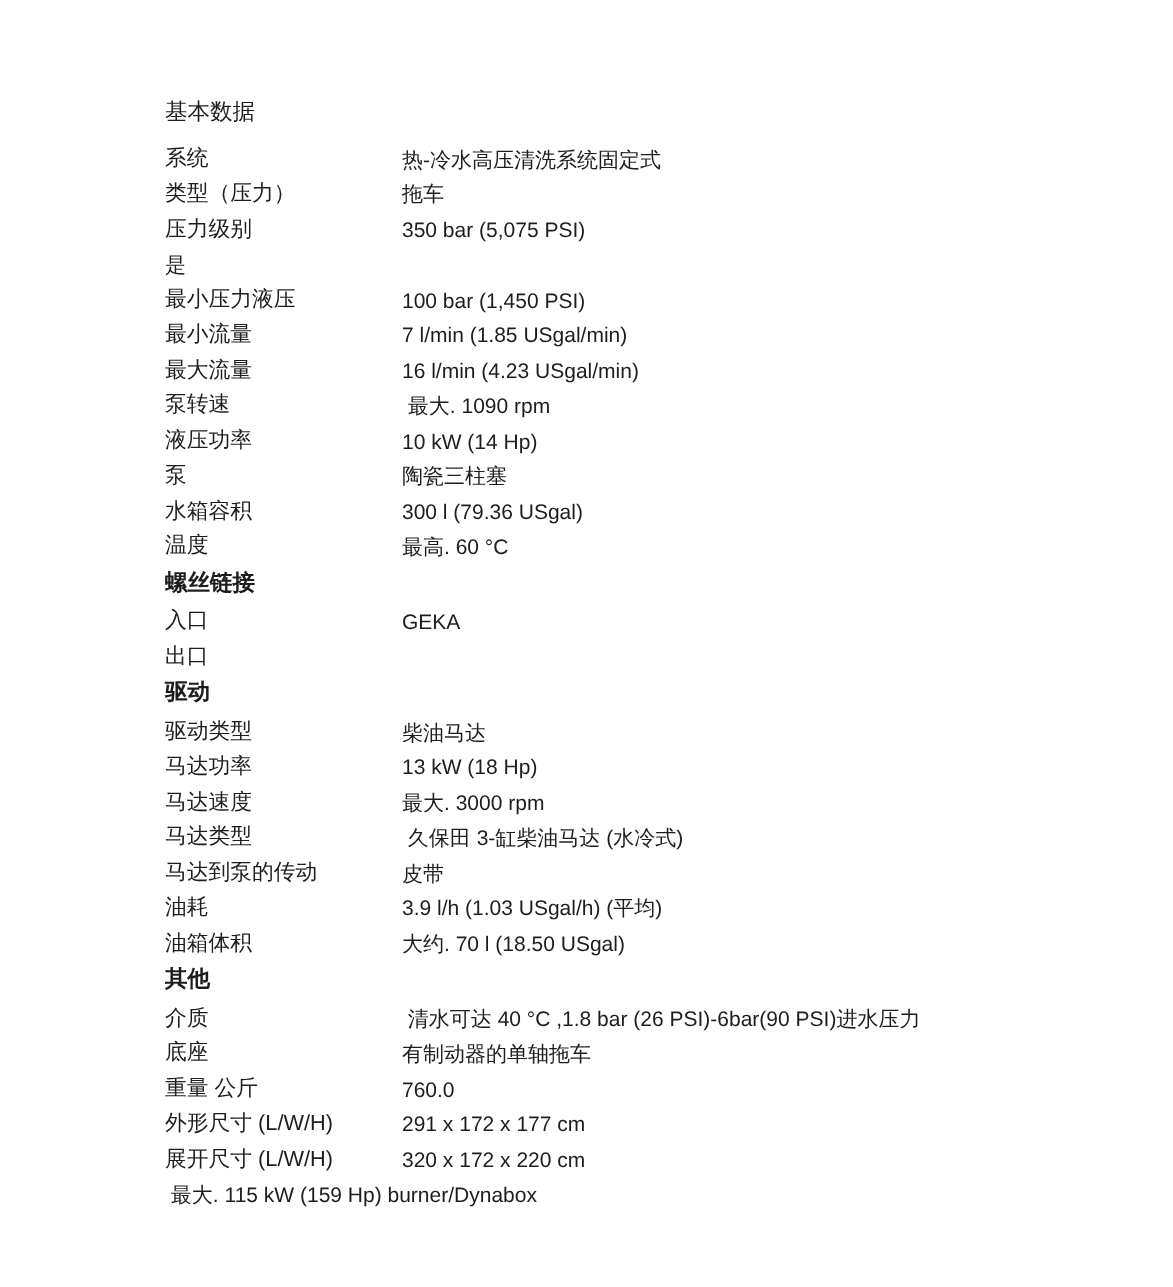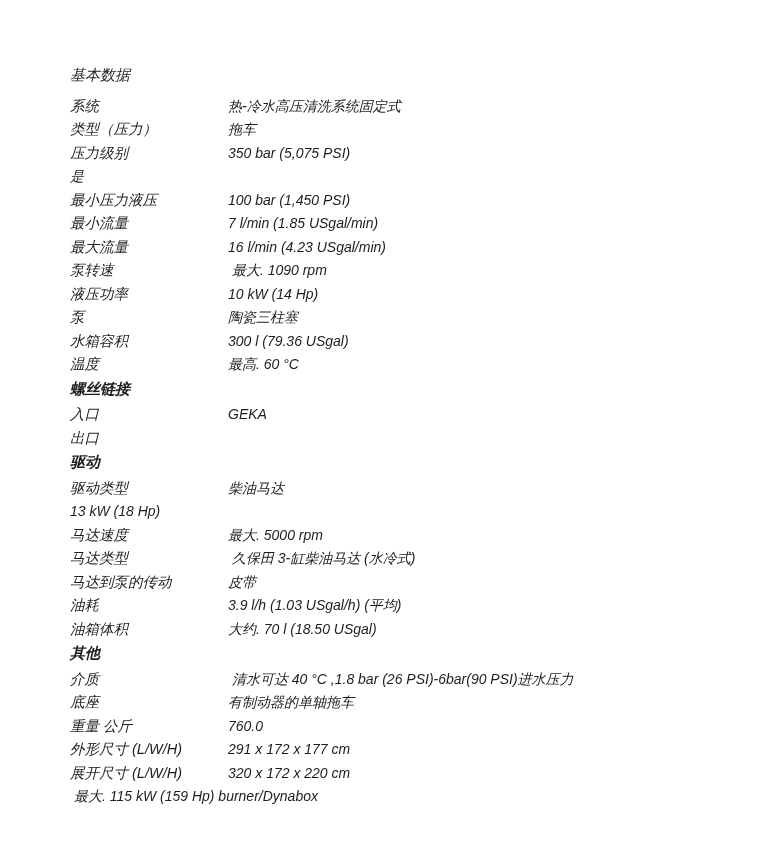--- a/index.html
+++ b/index.html
@@ -5,22 +5,21 @@
   * { margin: 0; padding: 0; box-sizing: border-box; }
   html, body {
     width: 782px;
     height: 858px;
     background: #ffffff;
     font-family: "Liberation Sans", "DejaVu Sans", sans-serif;
     color: #1d1d1b;
     overflow: hidden;
   }
   .doc {
-    padding: 63px 40px 0 70px;
-    font-style: italic;
+    padding: 63px 40px 0 110px;
   }
   .section-title {
     font-size: 15px;
     line-height: 23.5px;
     height: 23.5px;
     white-space: pre-wrap;
   }
   .section-title.regular { font-weight: 400; margin-bottom: 8px; }
   .section-title.bold { font-weight: 700; margin-bottom: 3px; }
   .row {
@@ -108,25 +107,26 @@
     </div>
   </div>
 
   <div class="section">
     <div class="section-title bold">驱动</div>
     <div class="row">
       <div class="label">驱动类型</div>
       <div class="value">柴油马达</div>
     </div>
     <div class="row">
+      <div class="label">马达功率</div>
       <div class="value">13 kW (18 Hp)</div>
     </div>
     <div class="row">
       <div class="label">马达速度</div>
-      <div class="value">最大. 5000 rpm</div>
+      <div class="value">最大. 3000 rpm</div>
     </div>
     <div class="row">
       <div class="label">马达类型</div>
       <div class="value"> 久保田 3-缸柴油马达 (水冷式)</div>
     </div>
     <div class="row">
       <div class="label">马达到泵的传动</div>
       <div class="value">皮带</div>
     </div>
     <div class="row">

